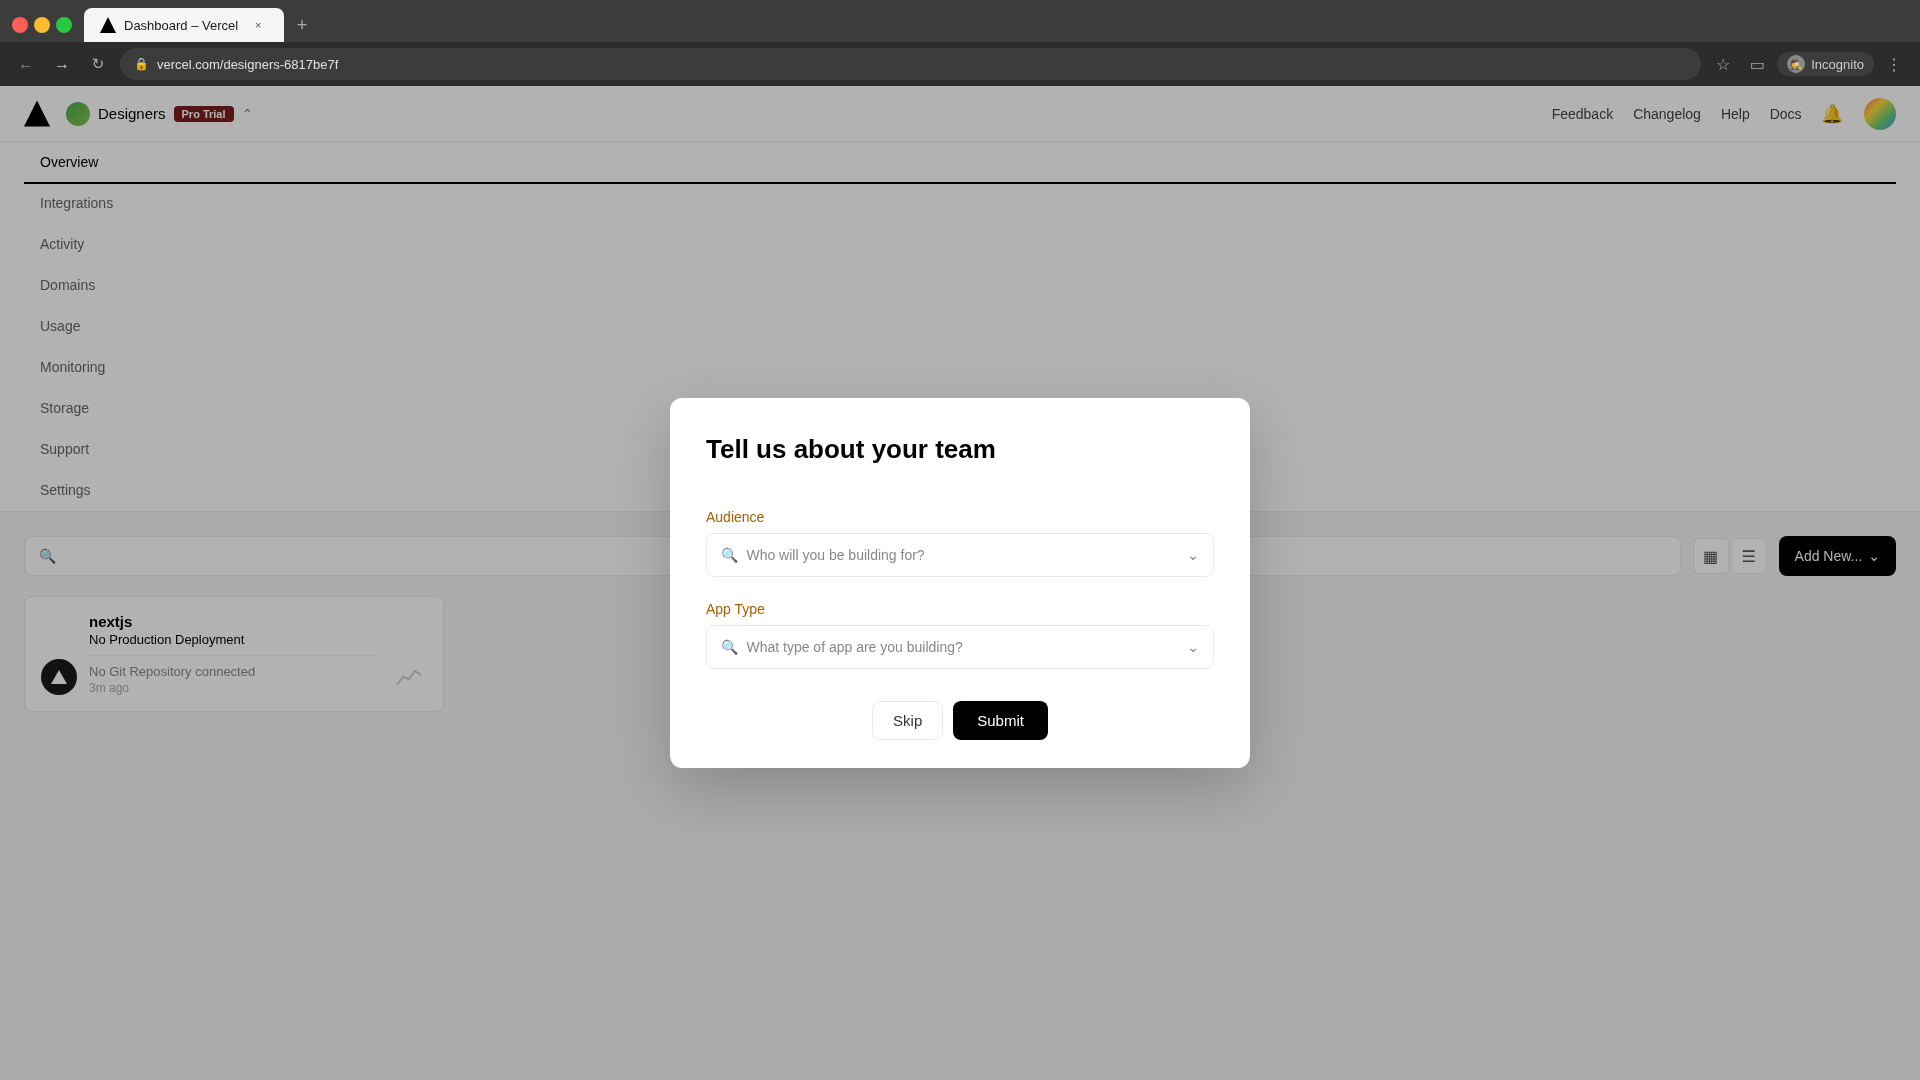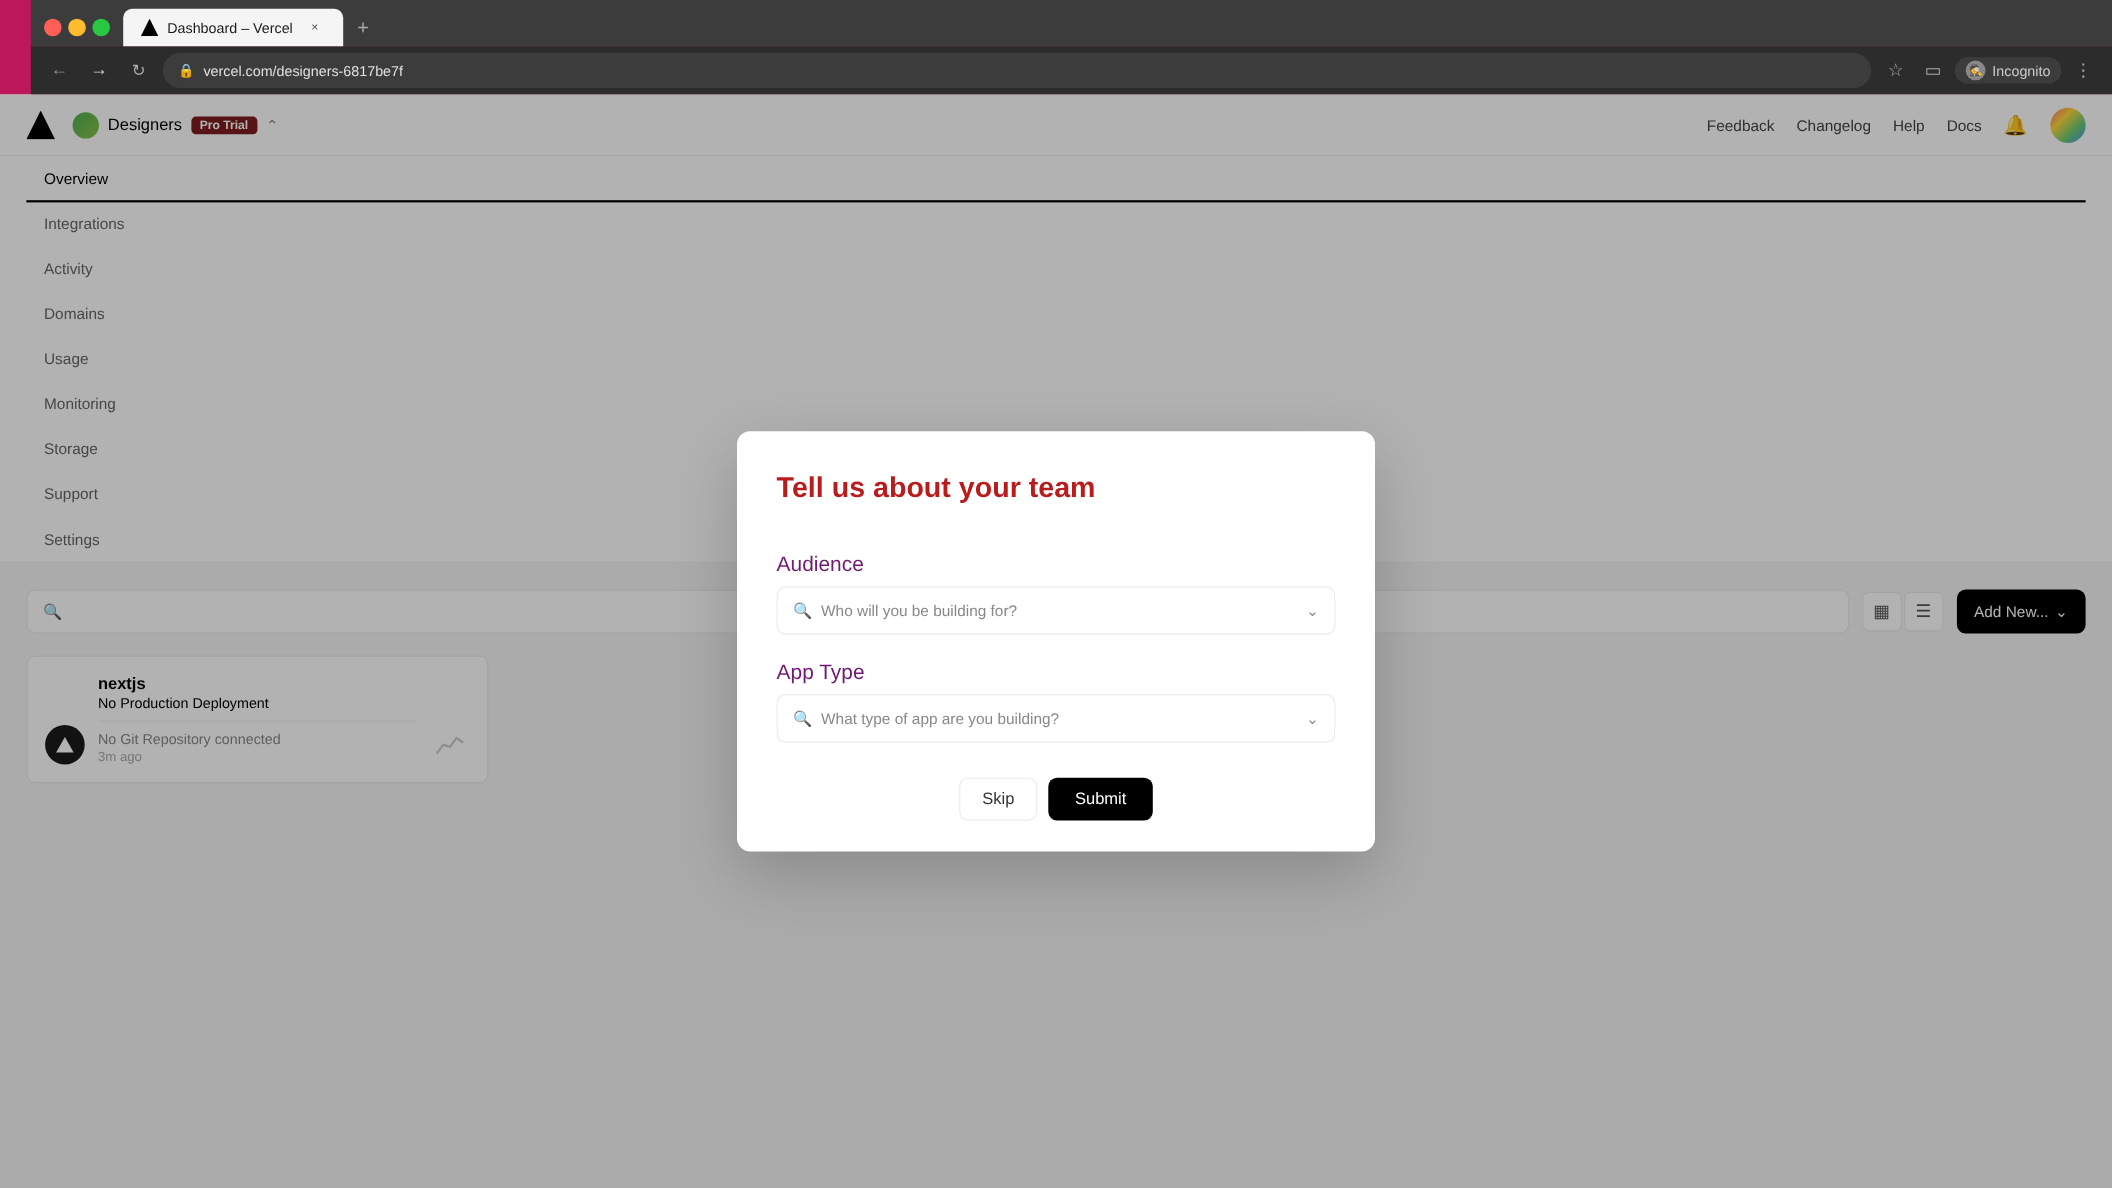--- a/index.html
+++ b/index.html
@@ -7,23 +7,22 @@
       font-family: -apple-system, BlinkMacSystemFont, 'Segoe UI', sans-serif;
       background: #f5f5f5;
       width: 1920px;
       height: 1080px;
       overflow: hidden;
       position: relative;
     }
 
     
     .browser-chrome {
-      background: #be185d;
+      background: #4d7c0f;
       width: 100%;
-      padding-left: 28px;
     }
     .browser-tab-bar {
       display: flex;
       align-items: center;
       padding: 8px 12px 0;
       background: #3c3c3c;
       height: 42px;
       gap: 4px;
     }
     .browser-tab-controls {
@@ -386,30 +385,30 @@
     .modal {
       background: #fff;
       border-radius: 12px;
       padding: 36px 36px 28px;
       width: 580px;
       box-shadow: 0 20px 60px rgba(0,0,0,0.2);
     }
     .modal-title {
       font-size: 26px;
       font-weight: 700;
-      color: #b91c1c;
+      color: #000000;
       margin-bottom: 44px;
     }
     .form-group {
       margin-bottom: 24px;
     }
     .form-label {
-      font-size: 19px;
+      font-size: 14px;
       font-weight: 500;
-      color: #701a75;
+      color: #a16207;
       margin-bottom: 8px;
       display: block;
     }
     .form-select {
       width: 100%;
       border: 1px solid #eaeaea;
       border-radius: 8px;
       padding: 0 14px;
       height: 44px;
       display: flex;

